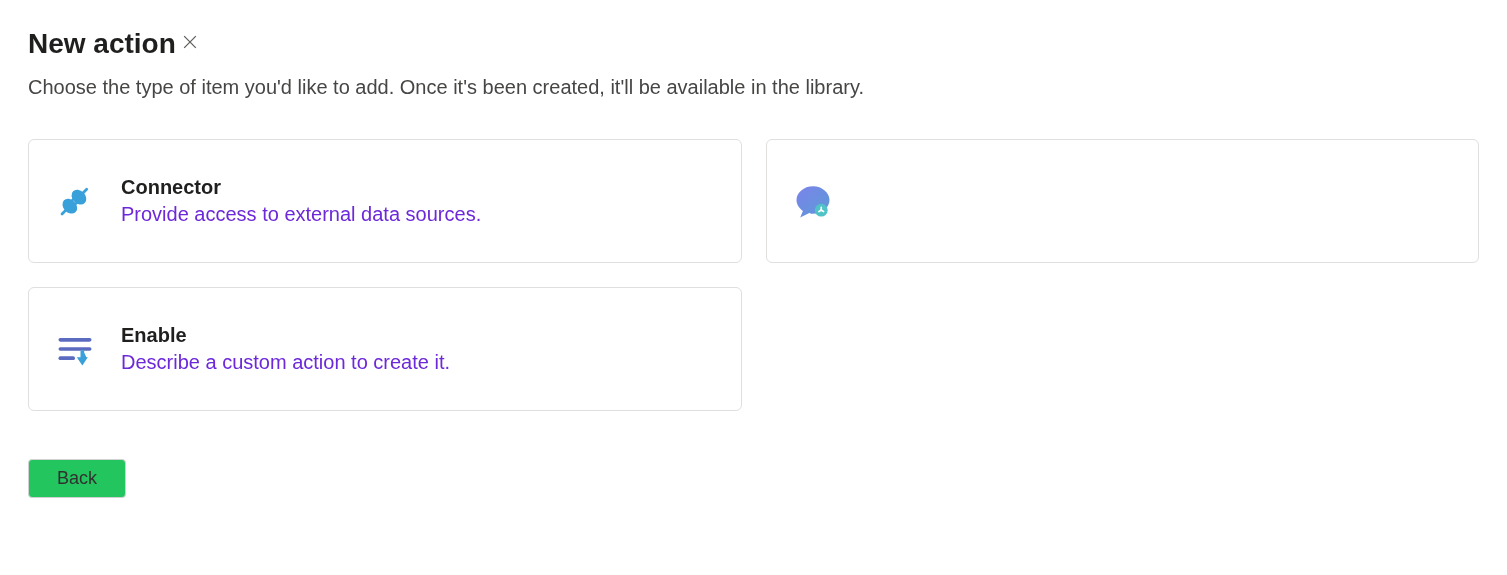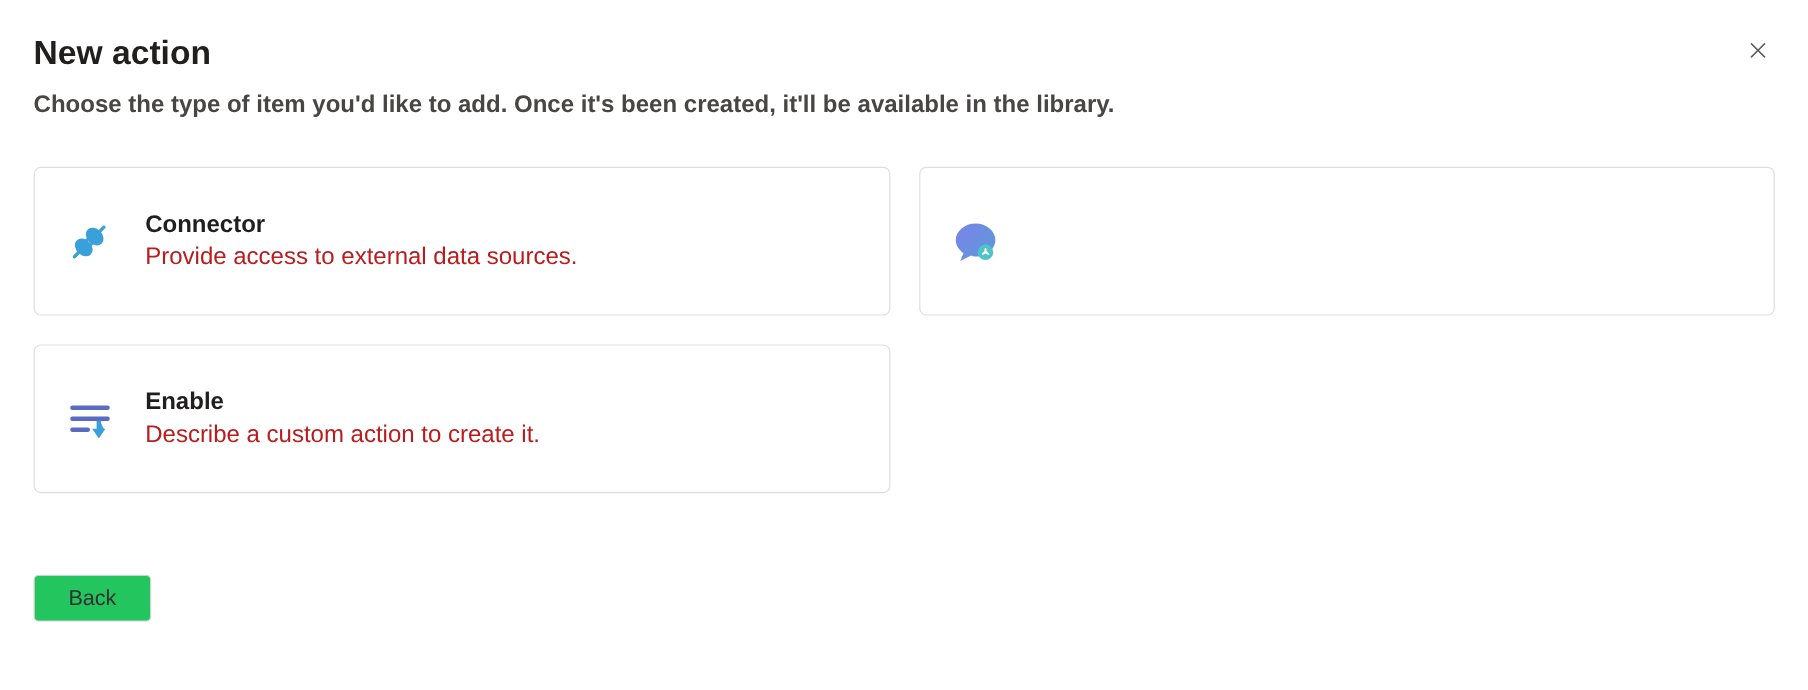--- a/index.html
+++ b/index.html
@@ -9,21 +9,20 @@
     }
     body {
       font-family: "Segoe UI", -apple-system, BlinkMacSystemFont, sans-serif;
       background: #ffffff;
       padding: 28px;
       color: #323130;
       width: 1507px;
     }
     .header-row {
       display: flex;
-      justify-content: space-between;
       align-items: flex-start;
     }
     .page-title {
       font-size: 28px;
       font-weight: 600;
       color: #201f1e;
       margin-bottom: 16px;
     }
     .close-btn {
       background: none;
@@ -36,27 +35,27 @@
       justify-content: center;
     }
     .close-btn svg {
       width: 20px;
       height: 20px;
     }
     .subtitle {
       font-size: 20px;
       color: #484644;
       margin-bottom: 40px;
-      font-weight: 700;
+      font-weight: 400;
     }
     .cards-grid {
       display: grid;
       grid-template-columns: 1fr 1fr;
       gap: 24px 24px;
-      margin-bottom: 68px;
+      margin-bottom: 48px;
     }
     .card {
       border: 1px solid #e1dfdd;
       border-radius: 6px;
       padding: 28px 24px;
       display: flex;
       align-items: center;
       gap: 24px;
       cursor: pointer;
       background: #ffffff;
@@ -80,21 +79,21 @@
       align-items: center;
       gap: 8px;
     }
     .card-title {
       font-size: 20px;
       font-weight: 600;
       color: #201f1e;
     }
     .card-desc {
       font-size: 20px;
-      color: #b91c1c;
+      color: #6d28d9;
       font-weight: 400;
     }
     .ext-icon {
       width: 18px;
       height: 18px;
       color: #605e5c;
     }
     .footer {
       display: flex;
     }

